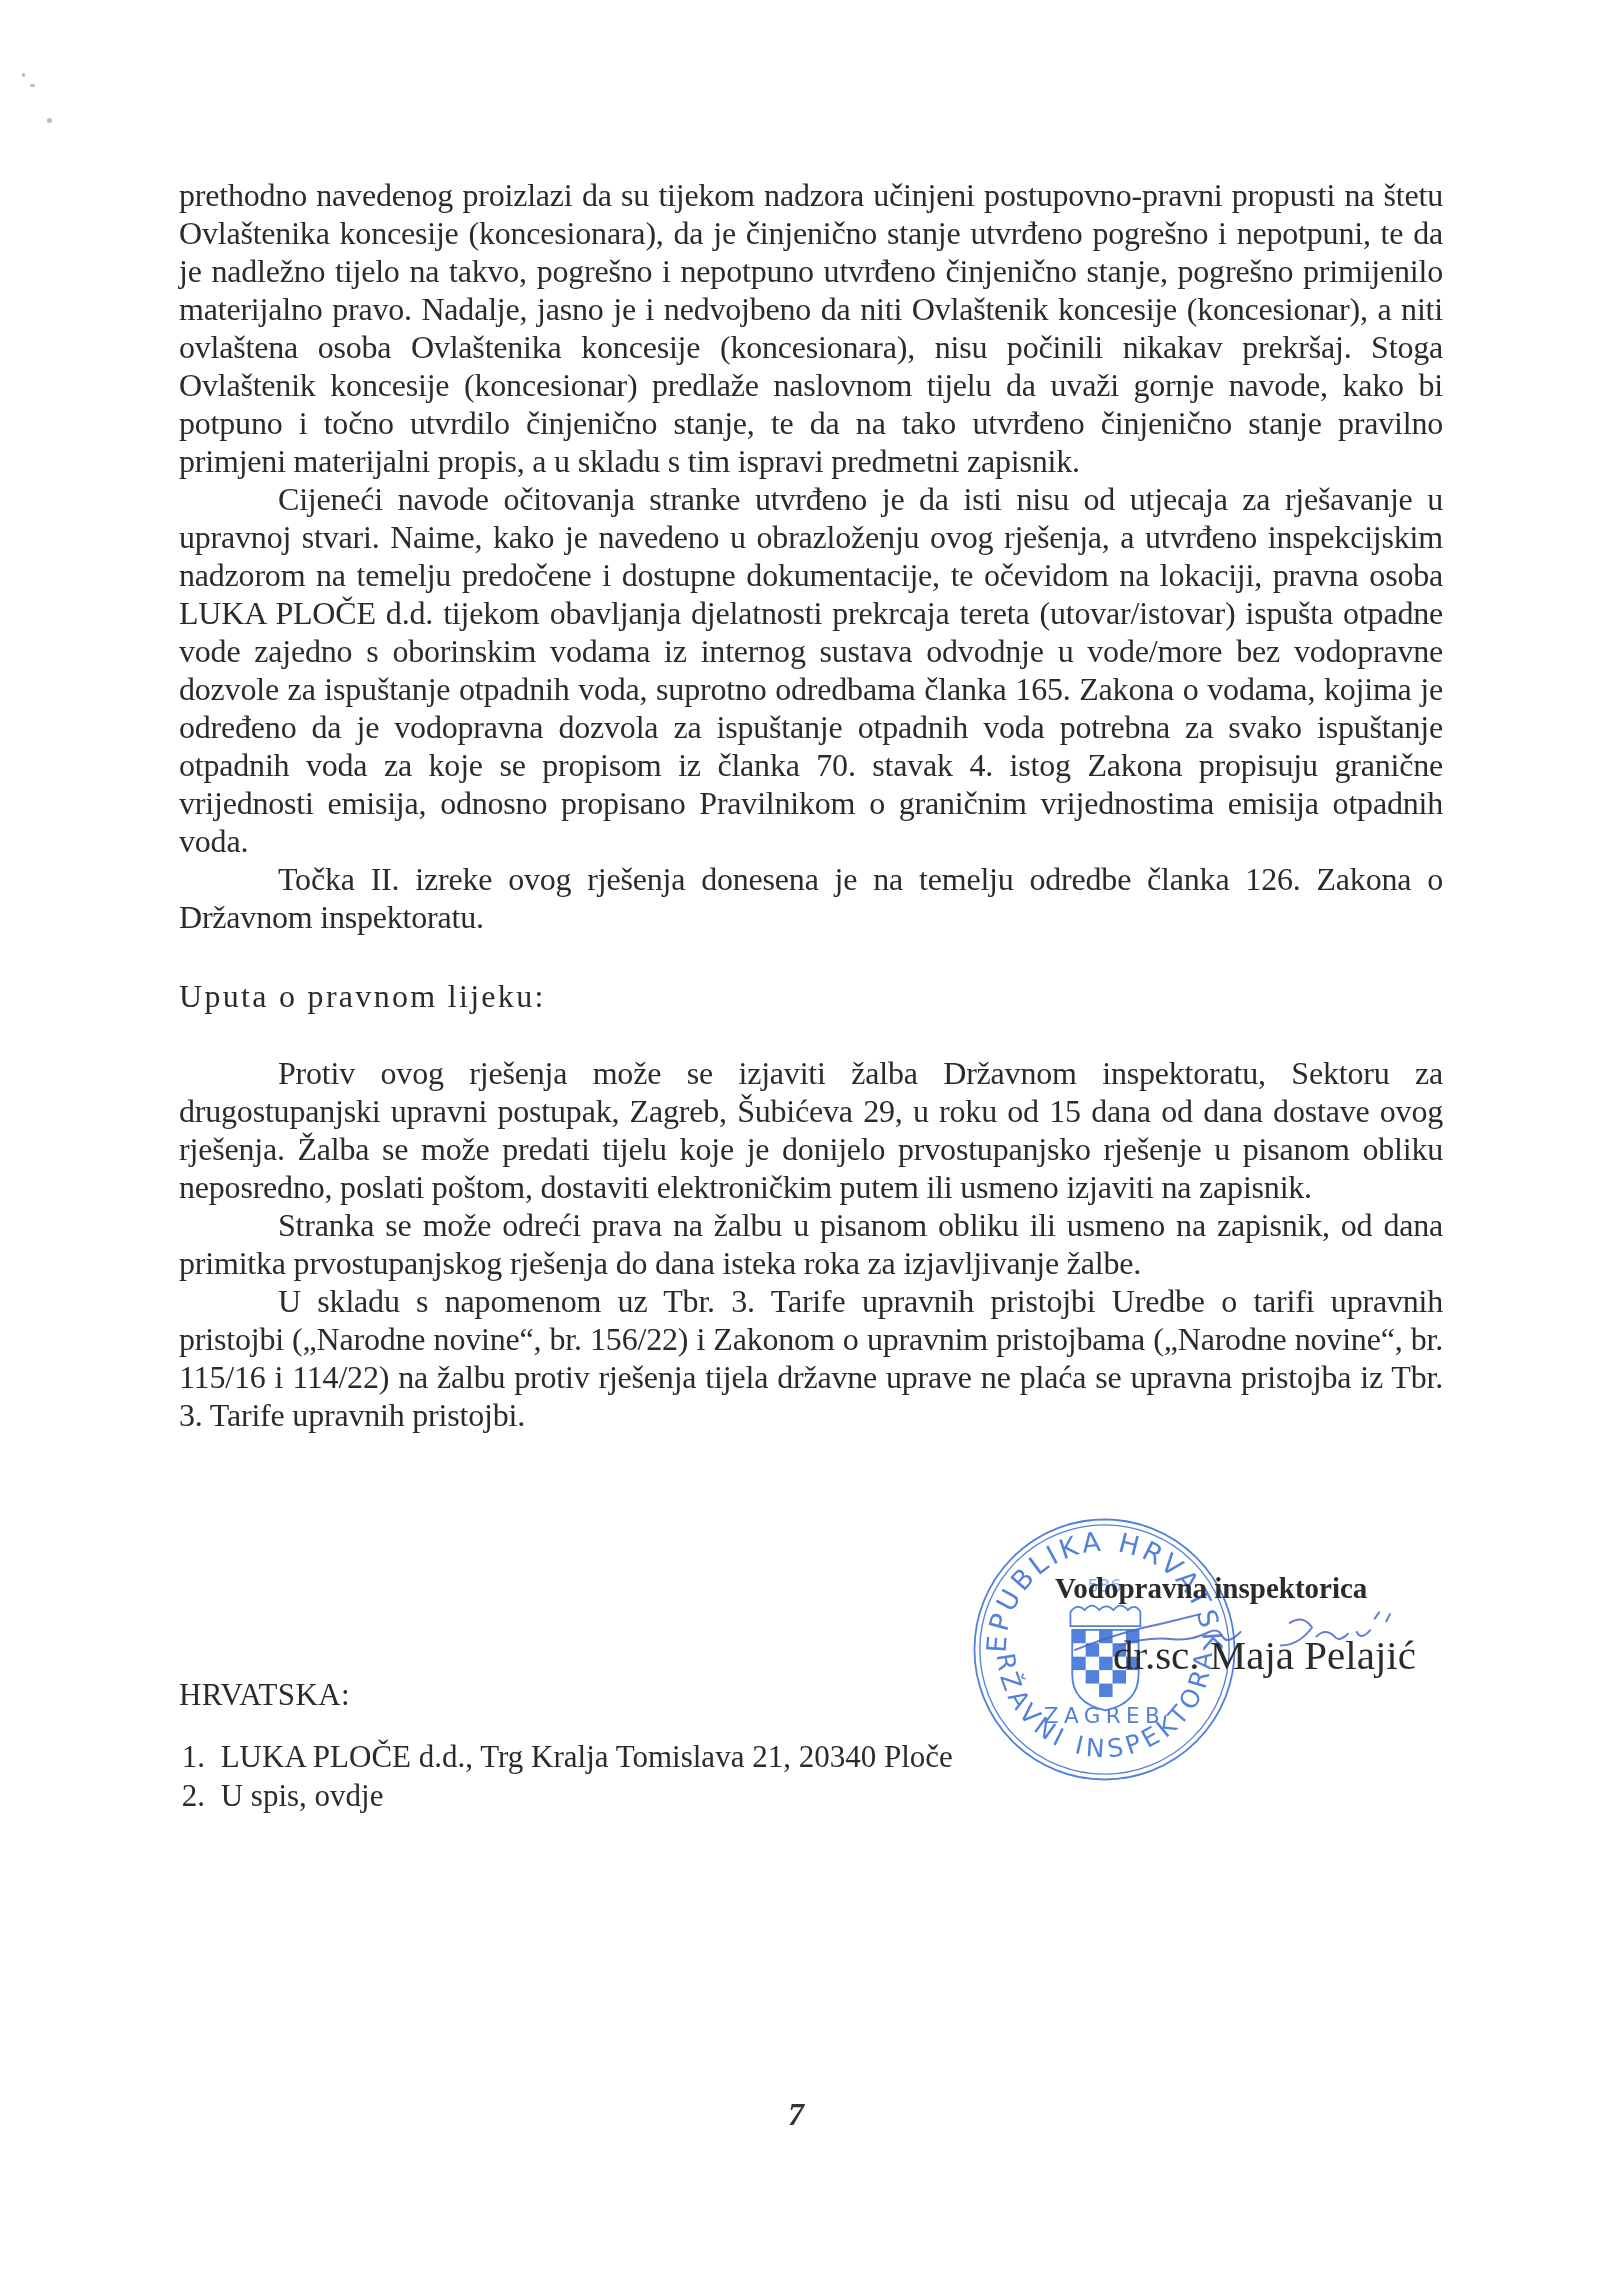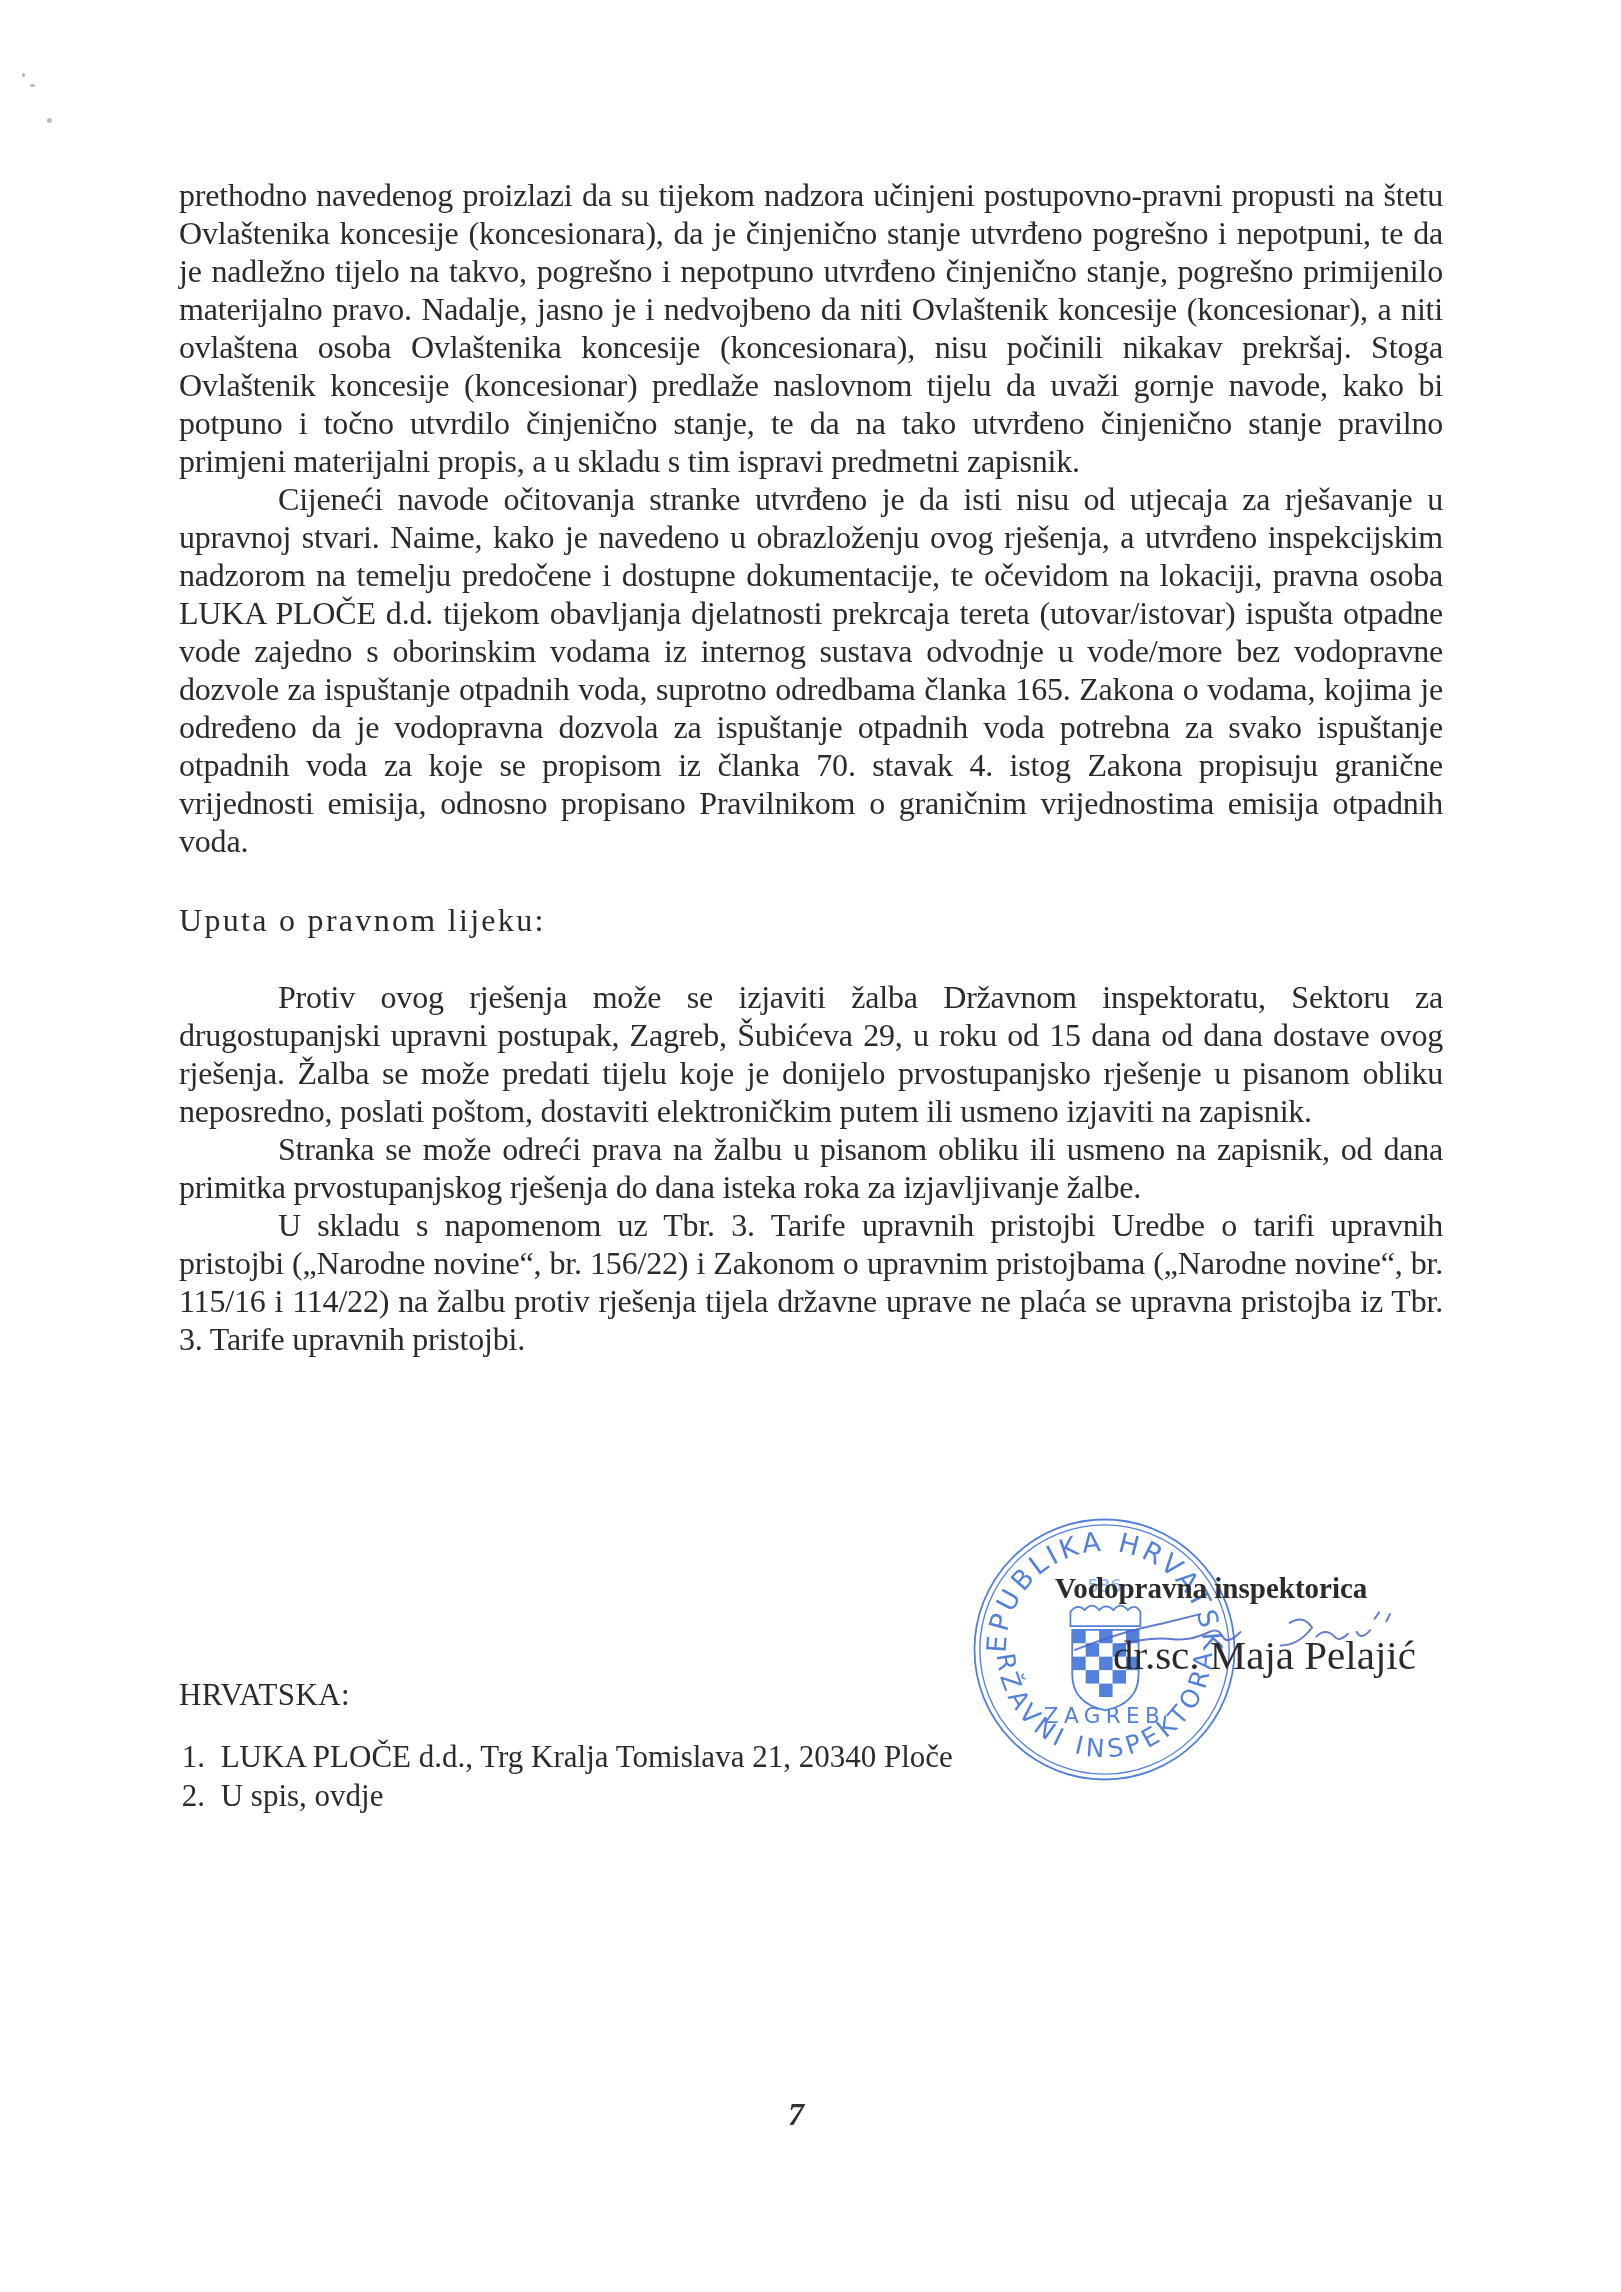--- a/index.html
+++ b/index.html
@@ -129,20 +129,21 @@
 
 <div class="page">
 
   <span class="noise" style="left:21.5px;top:73px;width:3.6px;height:3.6px;"></span>
   <span class="noise" style="left:30px;top:84px;width:4.5px;height:2.7px;"></span>
   <span class="noise" style="left:47px;top:118px;width:4.5px;height:4.5px;"></span>
 
   <div class="body-text">
     <p>prethodno navedenog proizlazi da su tijekom nadzora učinjeni postupovno-pravni propusti na štetu Ovlaštenika koncesije (koncesionara), da je činjenično stanje utvrđeno pogrešno i nepotpuni, te da je nadležno tijelo na takvo, pogrešno i nepotpuno utvrđeno činjenično stanje, pogrešno primijenilo materijalno pravo. Nadalje, jasno je i nedvojbeno da niti Ovlaštenik koncesije (koncesionar), a niti ovlaštena osoba Ovlaštenika koncesije (koncesionara), nisu počinili nikakav prekršaj. Stoga Ovlaštenik koncesije (koncesionar) predlaže naslovnom tijelu da uvaži gornje navode, kako bi potpuno i točno utvrdilo činjenično stanje, te da na tako utvrđeno činjenično stanje pravilno primjeni materijalni propis, a u skladu s tim ispravi predmetni zapisnik.</p>
     <p class="indent">Cijeneći navode očitovanja stranke utvrđeno je da isti nisu od utjecaja za rješavanje u upravnoj stvari. Naime, kako je navedeno u obrazloženju ovog rješenja, a utvrđeno inspekcijskim nadzorom na temelju predočene i dostupne dokumentacije, te očevidom na lokaciji, pravna osoba LUKA PLOČE d.d. tijekom obavljanja djelatnosti prekrcaja tereta (utovar/istovar) ispušta otpadne vode zajedno s oborinskim vodama iz internog sustava odvodnje u vode/more bez vodopravne dozvole za ispuštanje otpadnih voda, suprotno odredbama članka 165. Zakona o vodama, kojima je određeno da je vodopravna dozvola za ispuštanje otpadnih voda potrebna za svako ispuštanje otpadnih voda za koje se propisom iz članka 70. stavak 4. istog Zakona propisuju granične vrijednosti emisija, odnosno propisano Pravilnikom o graničnim vrijednostima emisija otpadnih voda.</p>
+    <p class="indent">Točka II. izreke ovog rješenja donesena je na temelju odredbe članka 126. Zakona o Državnom inspektoratu.</p>
 
     <p class="heading">Uputa o pravnom lijeku:</p>
 
     <p class="indent">Protiv ovog rješenja može se izjaviti žalba Državnom inspektoratu, Sektoru za drugostupanjski upravni postupak, Zagreb, Šubićeva 29, u roku od 15 dana od dana dostave ovog rješenja. Žalba se može predati tijelu koje je donijelo prvostupanjsko rješenje u pisanom obliku neposredno, poslati poštom, dostaviti elektroničkim putem ili usmeno izjaviti na zapisnik.</p>
     <p class="indent">Stranka se može odreći prava na žalbu u pisanom obliku ili usmeno na zapisnik, od dana primitka prvostupanjskog rješenja do dana isteka roka za izjavljivanje žalbe.</p>
     <p class="indent">U skladu s napomenom uz Tbr. 3. Tarife upravnih pristojbi Uredbe o tarifi upravnih pristojbi („Narodne novine“, br. 156/22) i Zakonom o upravnim pristojbama („Narodne novine“, br. 115/16 i 114/22) na žalbu protiv rješenja tijela državne uprave ne plaća se upravna pristojba iz Tbr. 3. Tarife upravnih pristojbi.</p>
   </div>
 
   <svg class="stamp" viewBox="0 0 300 300">
     <defs>

